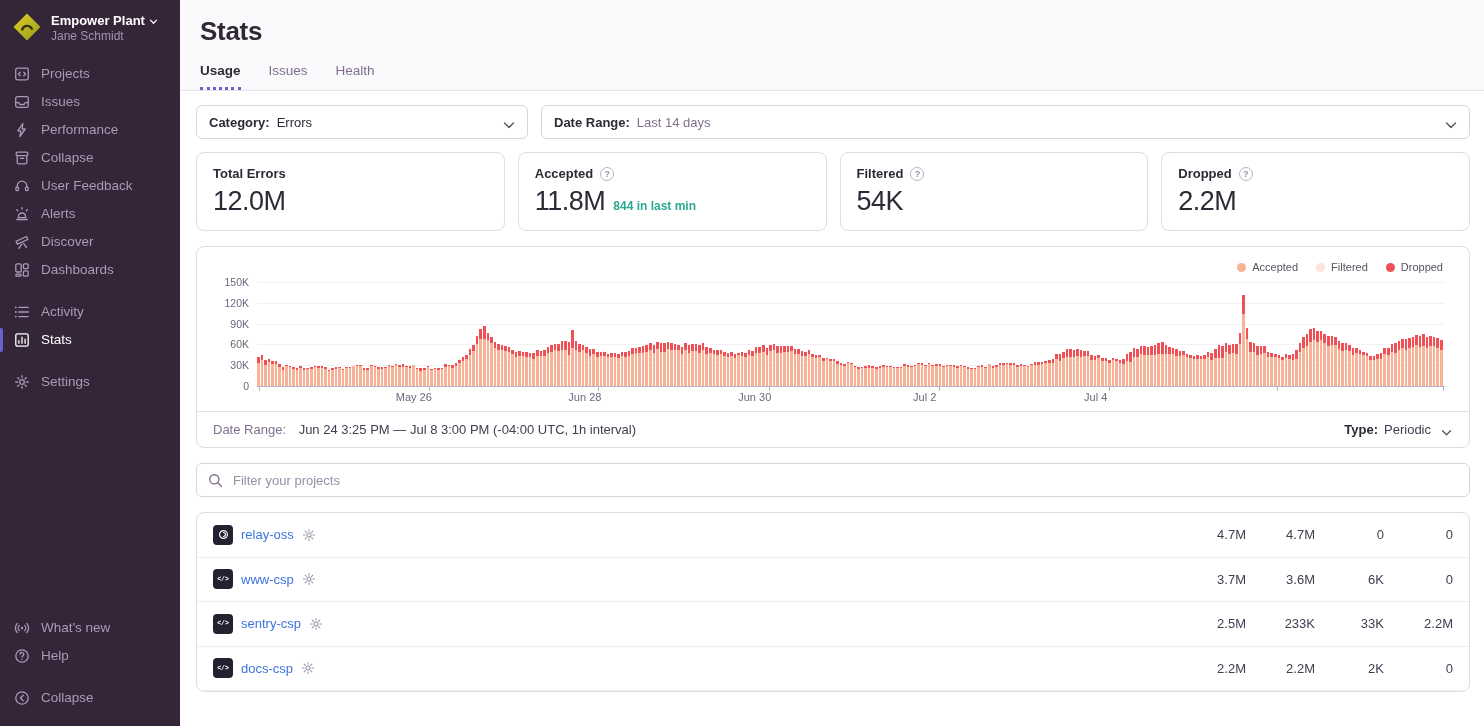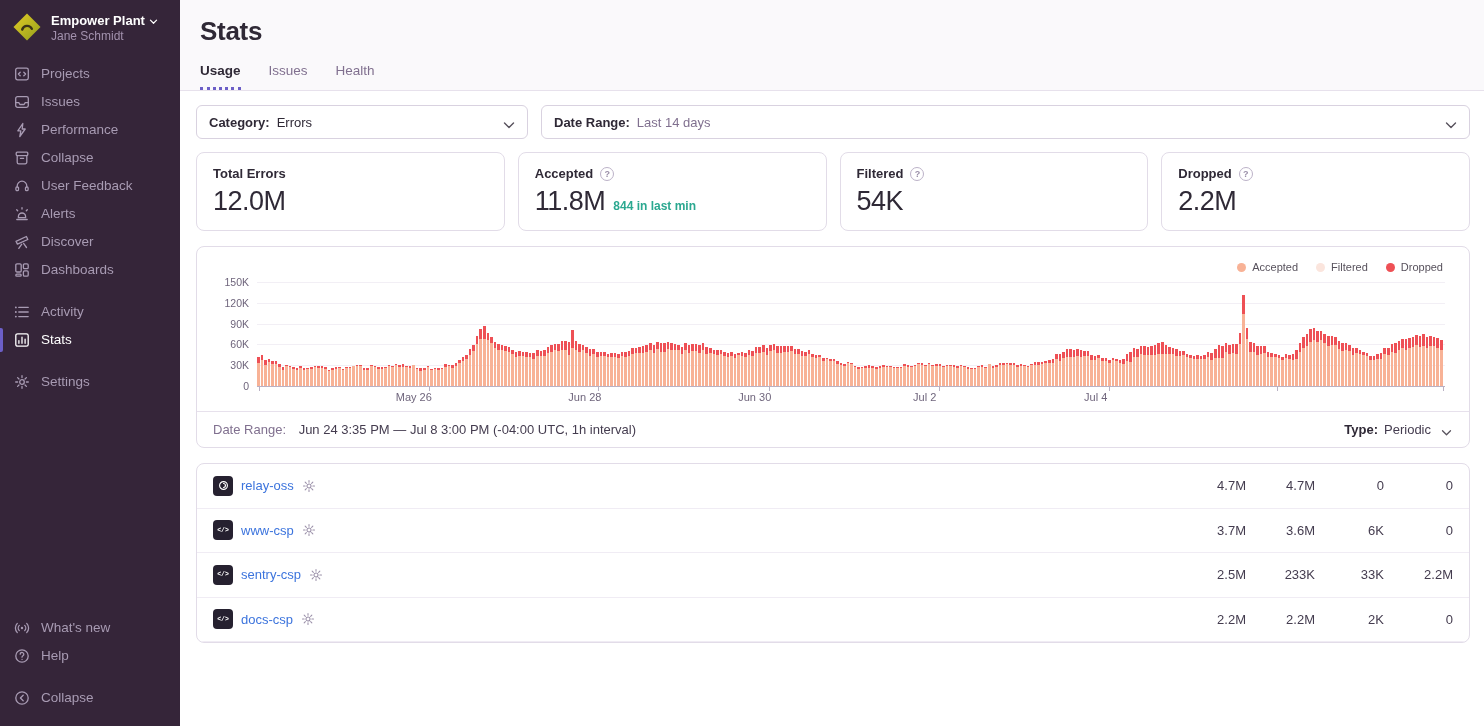--- a/index.html
+++ b/index.html
@@ -1755,32 +1755,39 @@
               <div class="xlabel" style="left: 27.6%;">Jun 28</div>
               <div class="xlabel" style="left: 41.9%;">Jun 30</div>
               <div class="xlabel" style="left: 56.2%;">Jul 2</div>
               <div class="xlabel" style="left: 70.6%;">Jul 4</div>
             </div>
         </div>
       </div>
       <div class="chart-footer">
         <div class="cf-left">
           <span class="lbl">Date Range:</span>
-          <span class="val">Jun 24 3:35 PM — Jul 8 3:00 PM (-04:00 UTC, 1h interval)</span>
+          <span class="val">Jun 24 3:25 PM — Jul 8 3:00 PM (-04:00 UTC, 1h interval)</span>
         </div>
         <div class="cf-right">
           <span class="lbl">Type:</span>
           <span class="val">Periodic</span>
           <span class="chev"><svg width="11" height="8" viewBox="0 0 12 9">
                 <path d="M1.5 2 6 6.5 10.5 2"></path>
               </svg></span>
         </div>
       </div>
     </section>
 
+    <div class="project-filter">
+      <svg width="15" height="15" viewBox="0 0 15 15">
+          <circle cx="6.3" cy="6.3" r="4.6"></circle>
+          <path d="M9.8 9.8l3.5 3.5"></path>
+        </svg>
+      <input type="text" value="" placeholder="Filter your projects" style="">
+    </div>
 
     <section class="table-panel">
       <div id="tbody">
           <div class="trow">
             <div class="td-project">
               <span class="platform-icon">
                 <svg width="13" height="13" viewBox="0 0 16 16">
                   <circle cx="8" cy="8" r="4.8" stroke="#fff" fill="none" stroke-width="1.4"></circle>
                   <path d="M8 5.6a2.4 2.4 0 0 1 0 4.8" stroke="#fff" fill="none" stroke-width="1.4" stroke-linecap="round"></path>
                 </svg>

